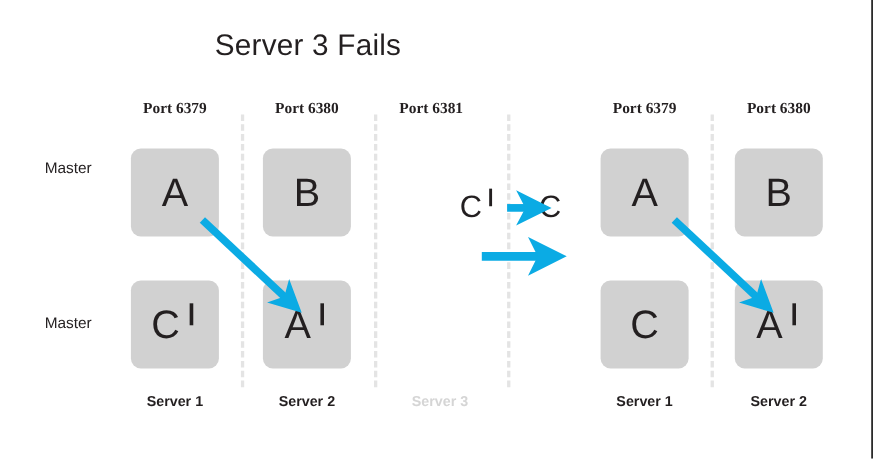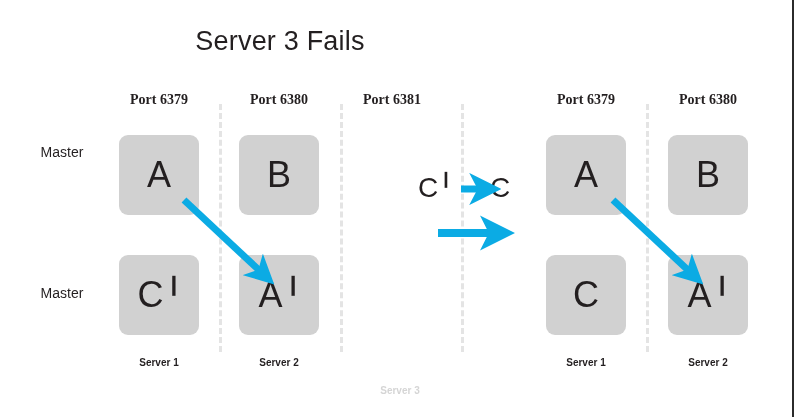--- a/index.html
+++ b/index.html
@@ -60,21 +60,21 @@
     white-space: nowrap;
     font-family: Liberation Serif, serif;
   }
 
   
   .server-label {
     position: absolute;
     top: 357px;
     width: 96px;
     text-align: center;
-    font-size: 10px;
+    font-size: 13px;
     font-weight: 700;
     color: #231f20;
     white-space: nowrap;
   }
   .server-label.failed {
     color: #d5d5d5;
   }
 
   
   .divider {
@@ -177,21 +177,21 @@
 
   <div class="node-box" style="left:119px; top:255px;">
     <span class="node-text"><span>C</span><span class="node-prime">❙</span></span>
   </div>
   <div class="node-box" style="left:239px; top:255px;">
     <span class="node-text"><span>A</span><span class="node-prime">❙</span></span>
   </div>
 
   <div class="server-label" style="left:111px;">Server 1</div>
   <div class="server-label" style="left:231px;">Server 2</div>
-  <div class="server-label failed" style="left:352px;margin-top:28px;">Server 3</div>
+  <div class="server-label failed" style="left:352px;">Server 3</div>
 
   <div id="transition-group">
     <div id="transition-label-from"><span>C</span><span class="node-prime">❙</span></div>
     <div id="transition-label-to">C</div>
   </div>
 
   <div class="port-label" style="left:538px;">Port 6379</div>
   <div class="port-label" style="left:660px;">Port 6380</div>
 
   <div class="divider" style="left:646px;"></div>

